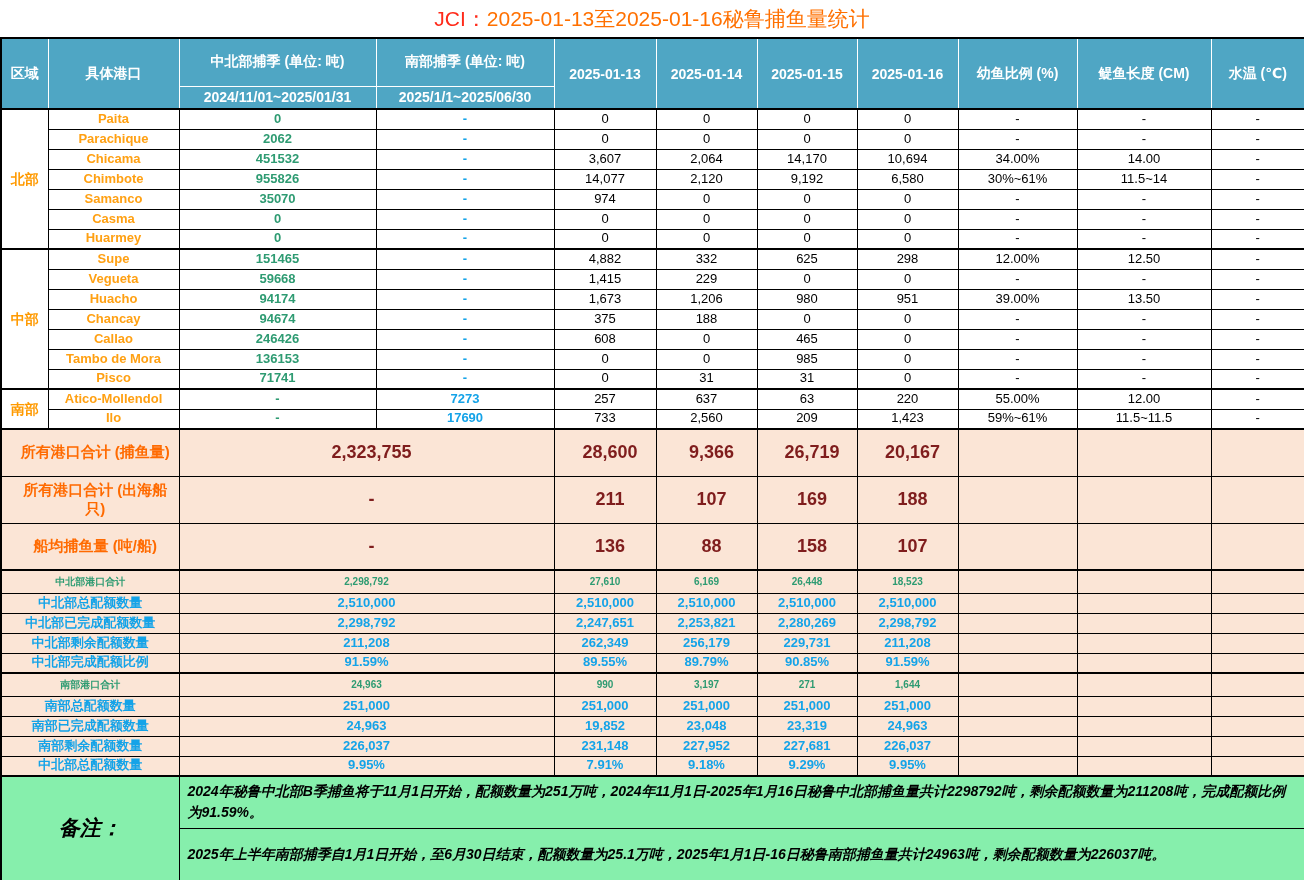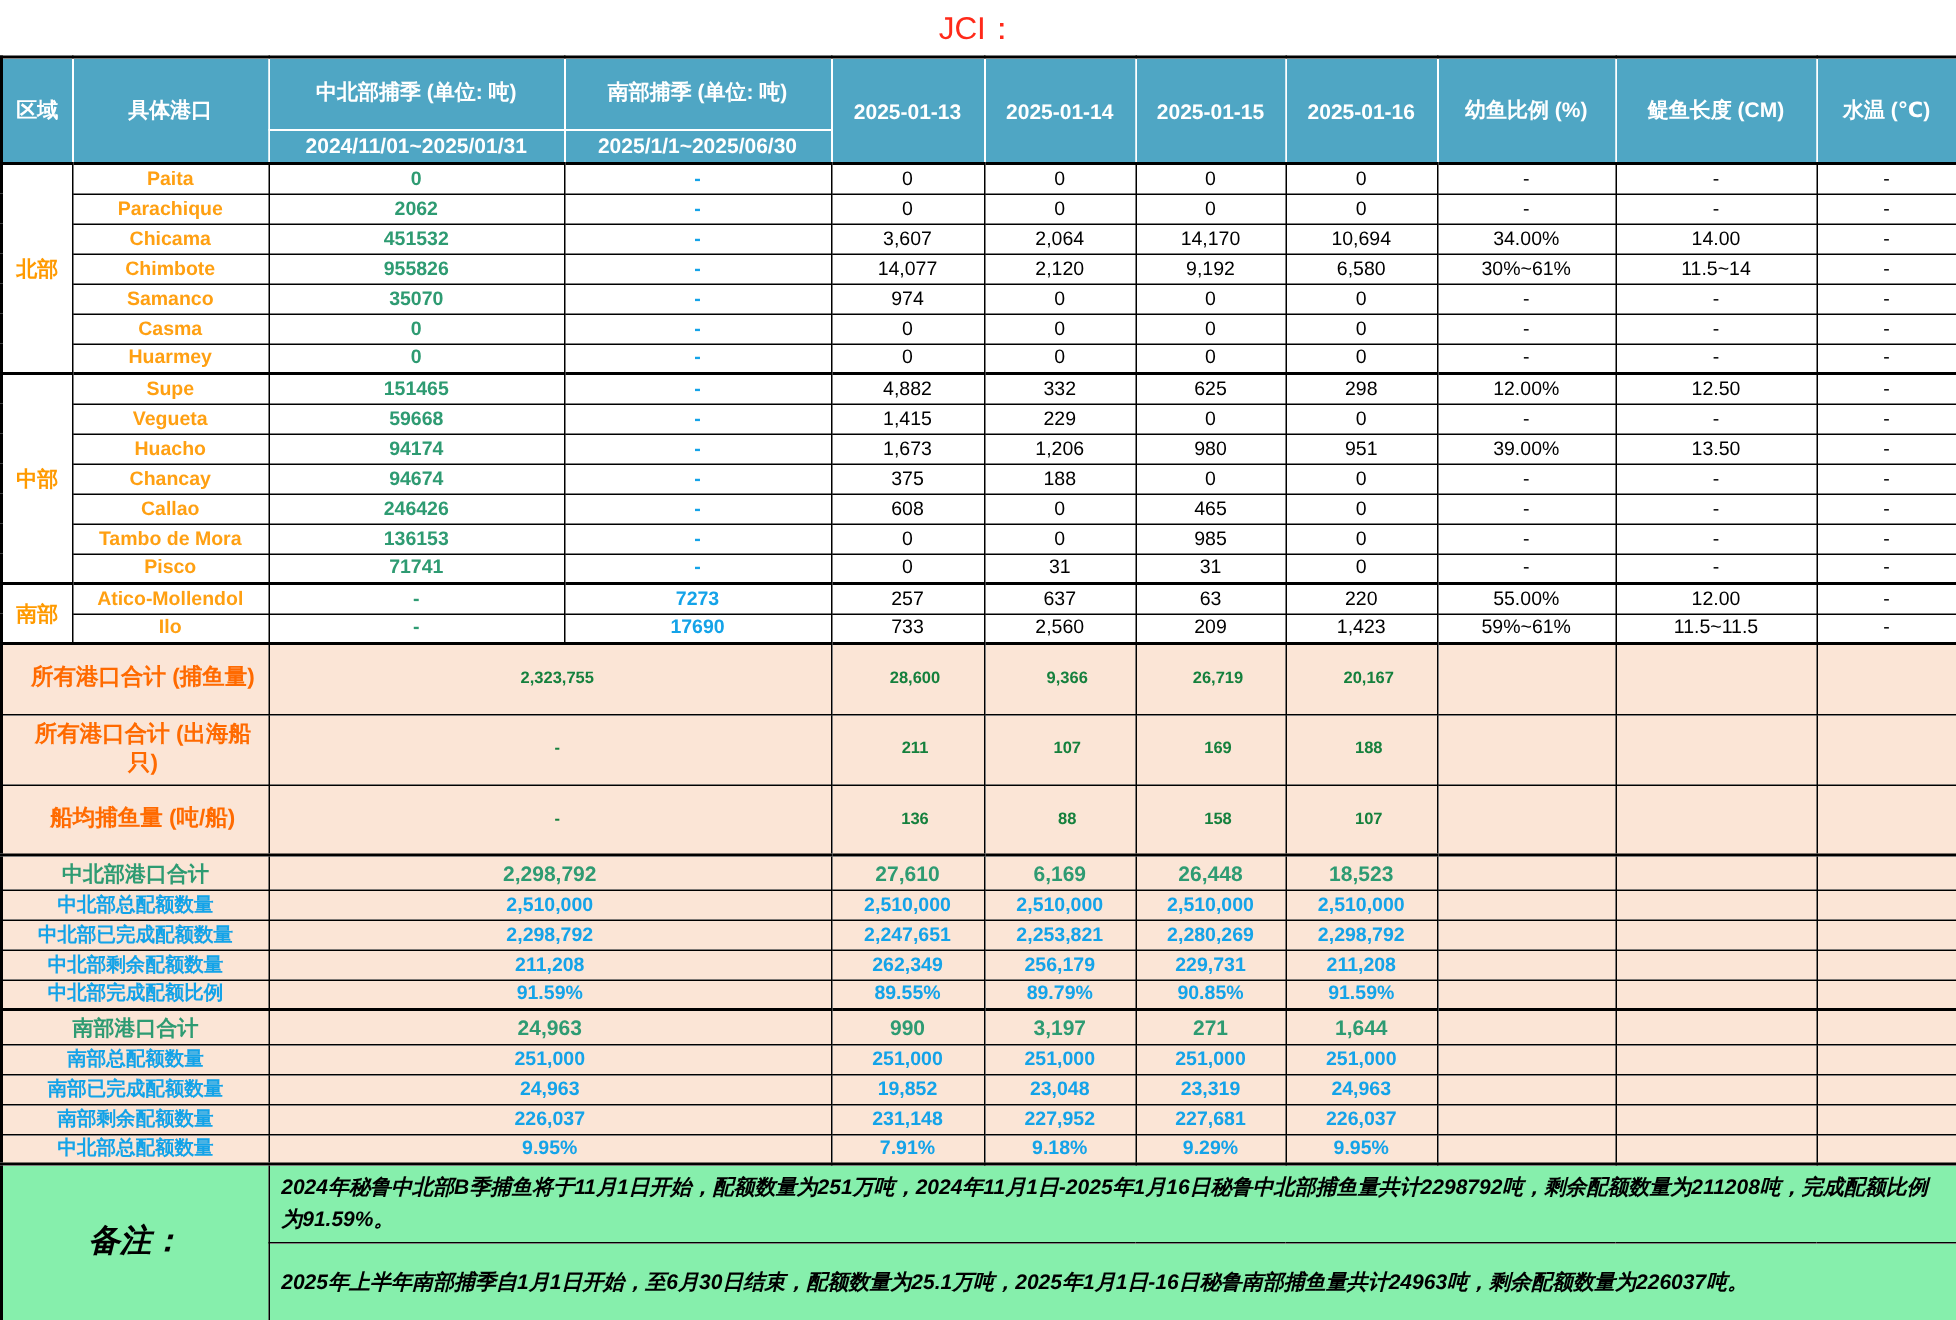--- a/index.html
+++ b/index.html
@@ -14,36 +14,37 @@
   tr.h1{height:48px;} tr.h2{height:23px;}
   tr.port-row{height:20px;}
   td.c-region{color:#ff9a00;font-weight:bold;font-size:14px;}
   td.c-port{color:#ffa012;font-weight:bold;font-size:13px;}
   td.c-green{color:#2e9b72;font-weight:bold;}
   td.c-blue{color:#14a3e8;font-weight:bold;}
   td.c-black{color:#000;font-weight:normal;}
   tr.summary-row{height:47px;}
   tr.summary-row td{background:#fbe5d6;padding-left:12px;}
   td.c-sum-label{color:#ff6a00;font-weight:bold;font-size:15px;line-height:1.25;}
-  td.c-sum-val{color:#15803d;font-weight:bold;font-size:11px;}
+  td.c-sum-val{color:#7f1d1d;font-weight:bold;font-size:18px;}
   tr.quota-row{height:20px;}
   tr.quota-row td{background:#fbe5d6;font-size:13px;}
   tr.quota-total{height:23px;}
-  tr.quota-total td{font-size:14px;margin-top:39px;}
+  tr.quota-total td{font-size:10px;margin-top:39px;}
   tr.notes-row td{background:#86efac;font-style:italic;}
   td.c-note-label{font-weight:bold;font-size:21px;color:#000;}
   td.c-note-text{font-weight:bold;font-size:14px;color:#000;text-align:left;padding:4px 8px;line-height:1.5;}
   .bt2{border-top:2px solid #000 !important;}
   tr.note1{height:52px;} tr.note2{height:53px;}
 </style>
 </head>
 <body>
 
 <div class="title-bar">
   <span class="title-jci">JCI：</span>
+    <span class="title-rest">2025-01-13至2025-01-16秘鲁捕鱼量统计</span>
 </div>
 
 <table>
   <colgroup id="cols">
       <col style="width: 47px;">
       <col style="width: 131px;">
       <col style="width: 197px;">
       <col style="width: 178px;">
       <col style="width: 102px;">
       <col style="width: 101px;">

